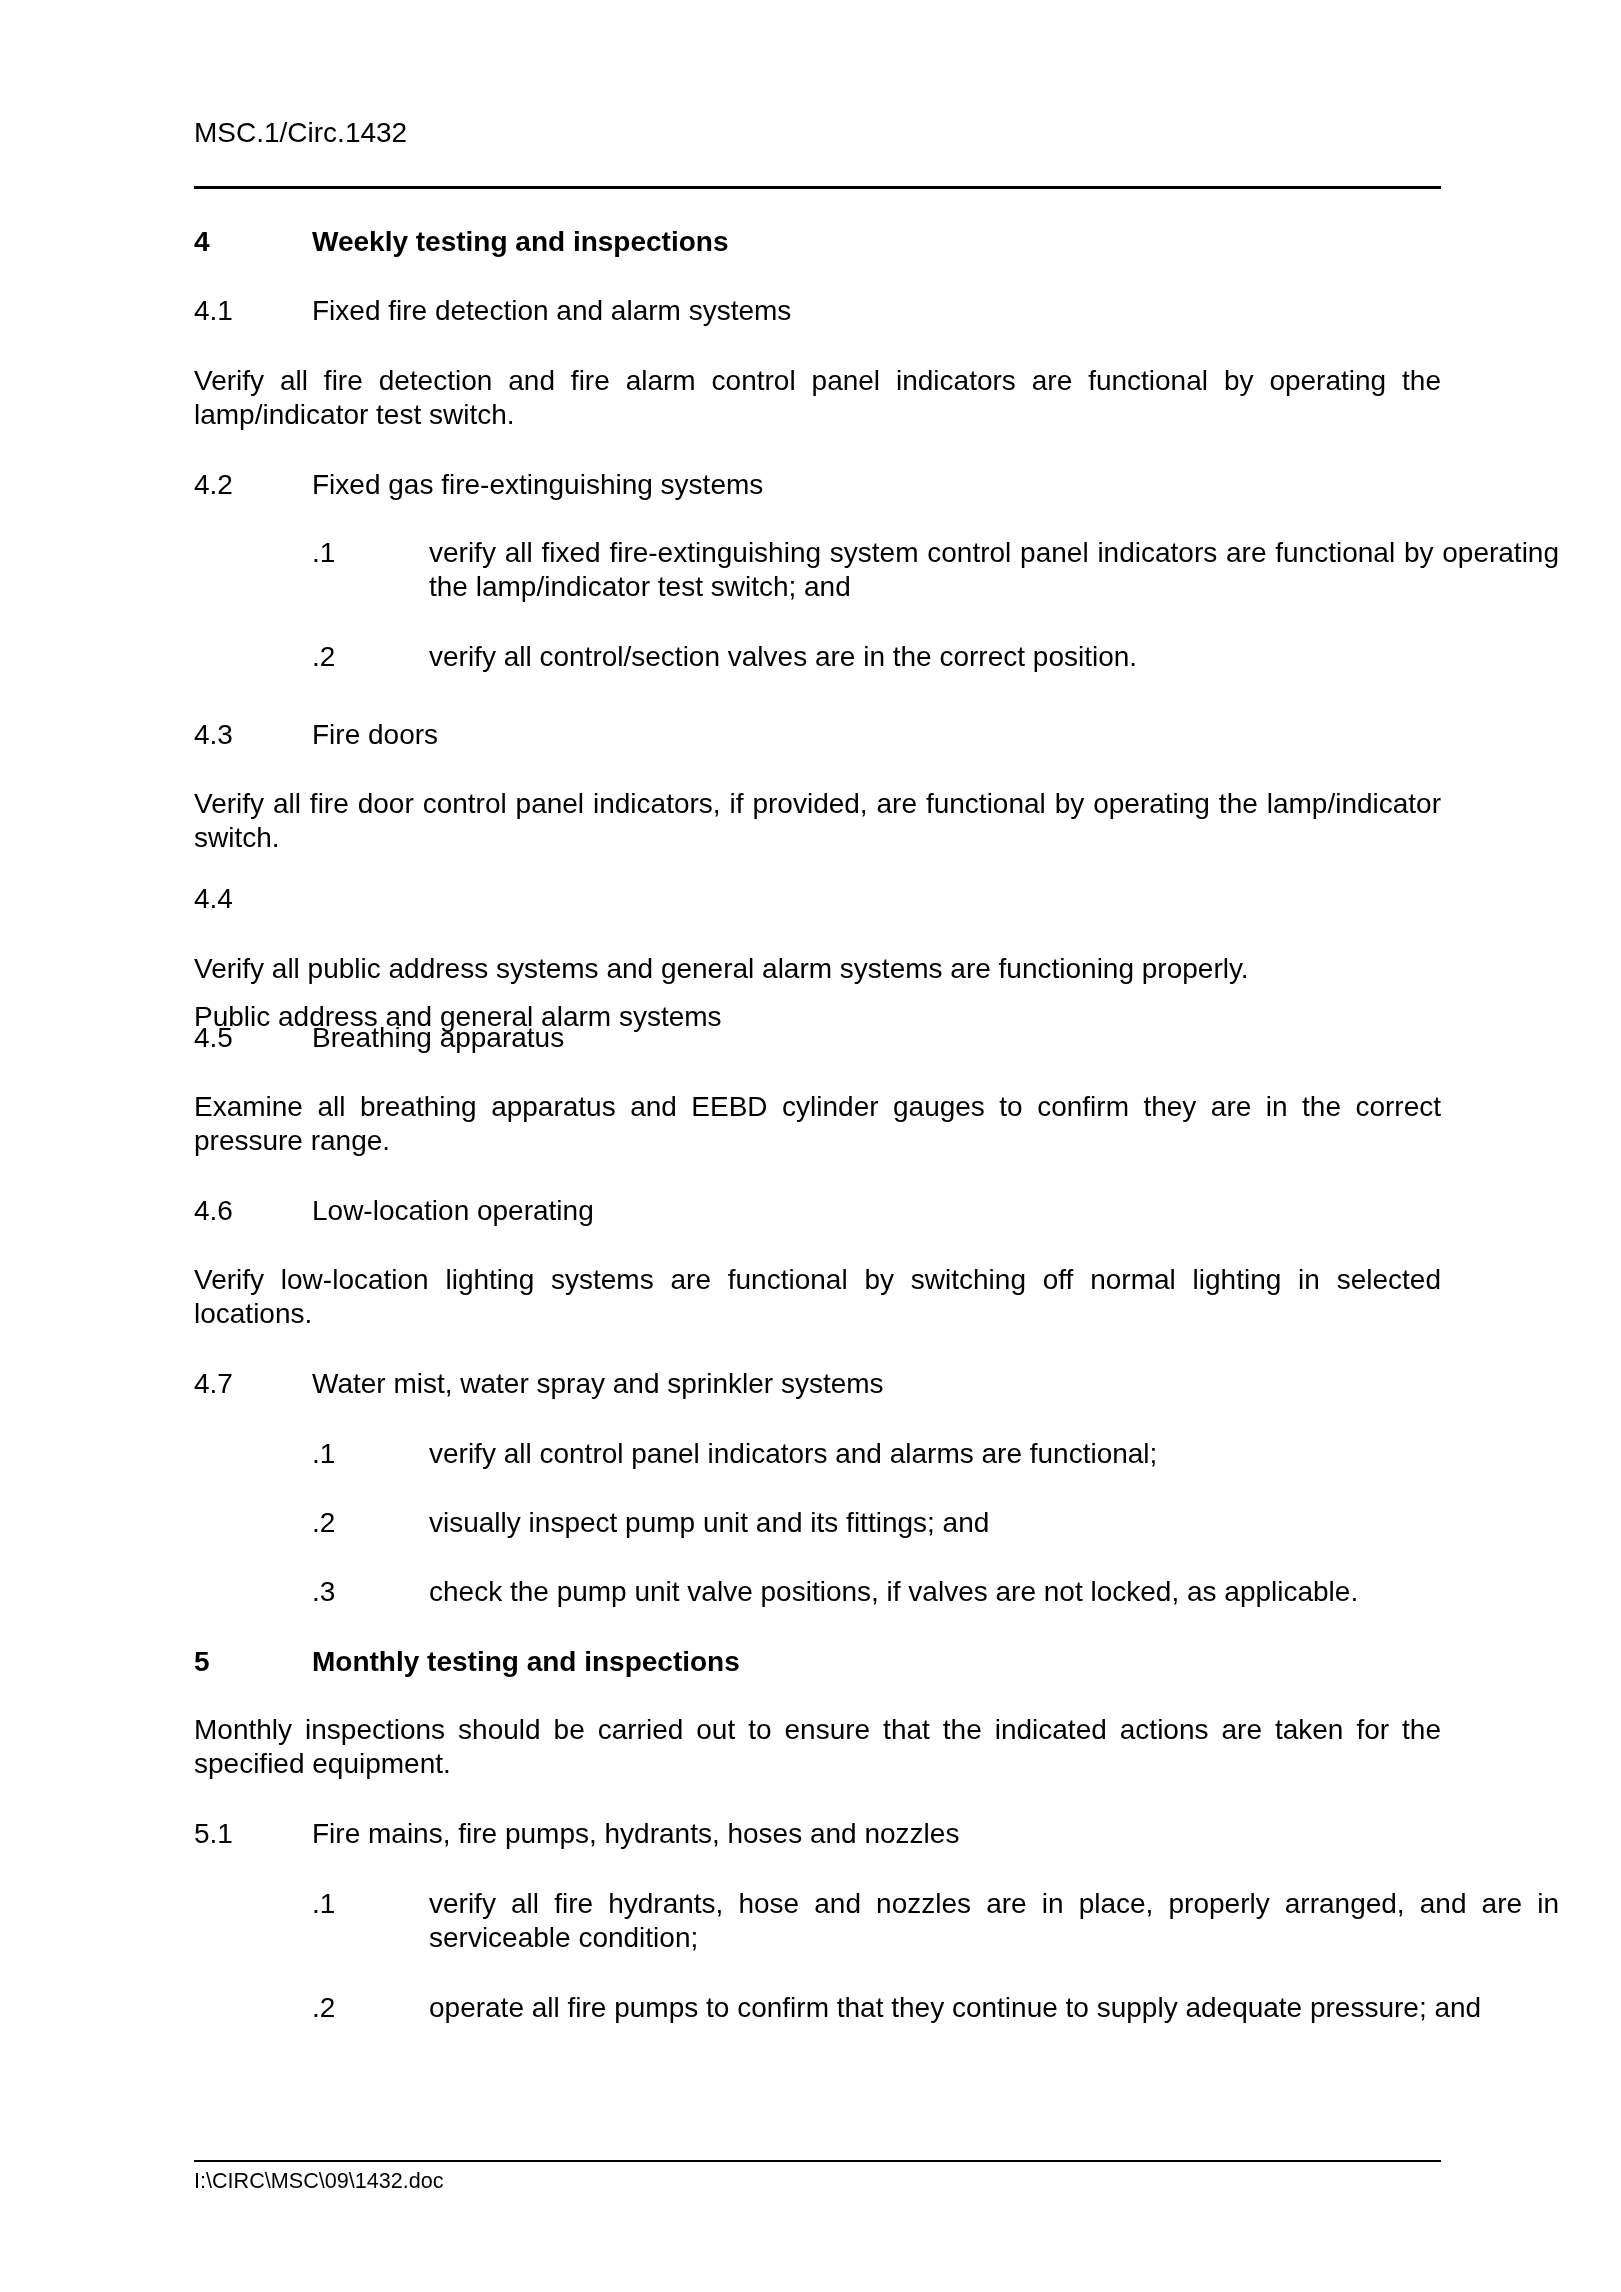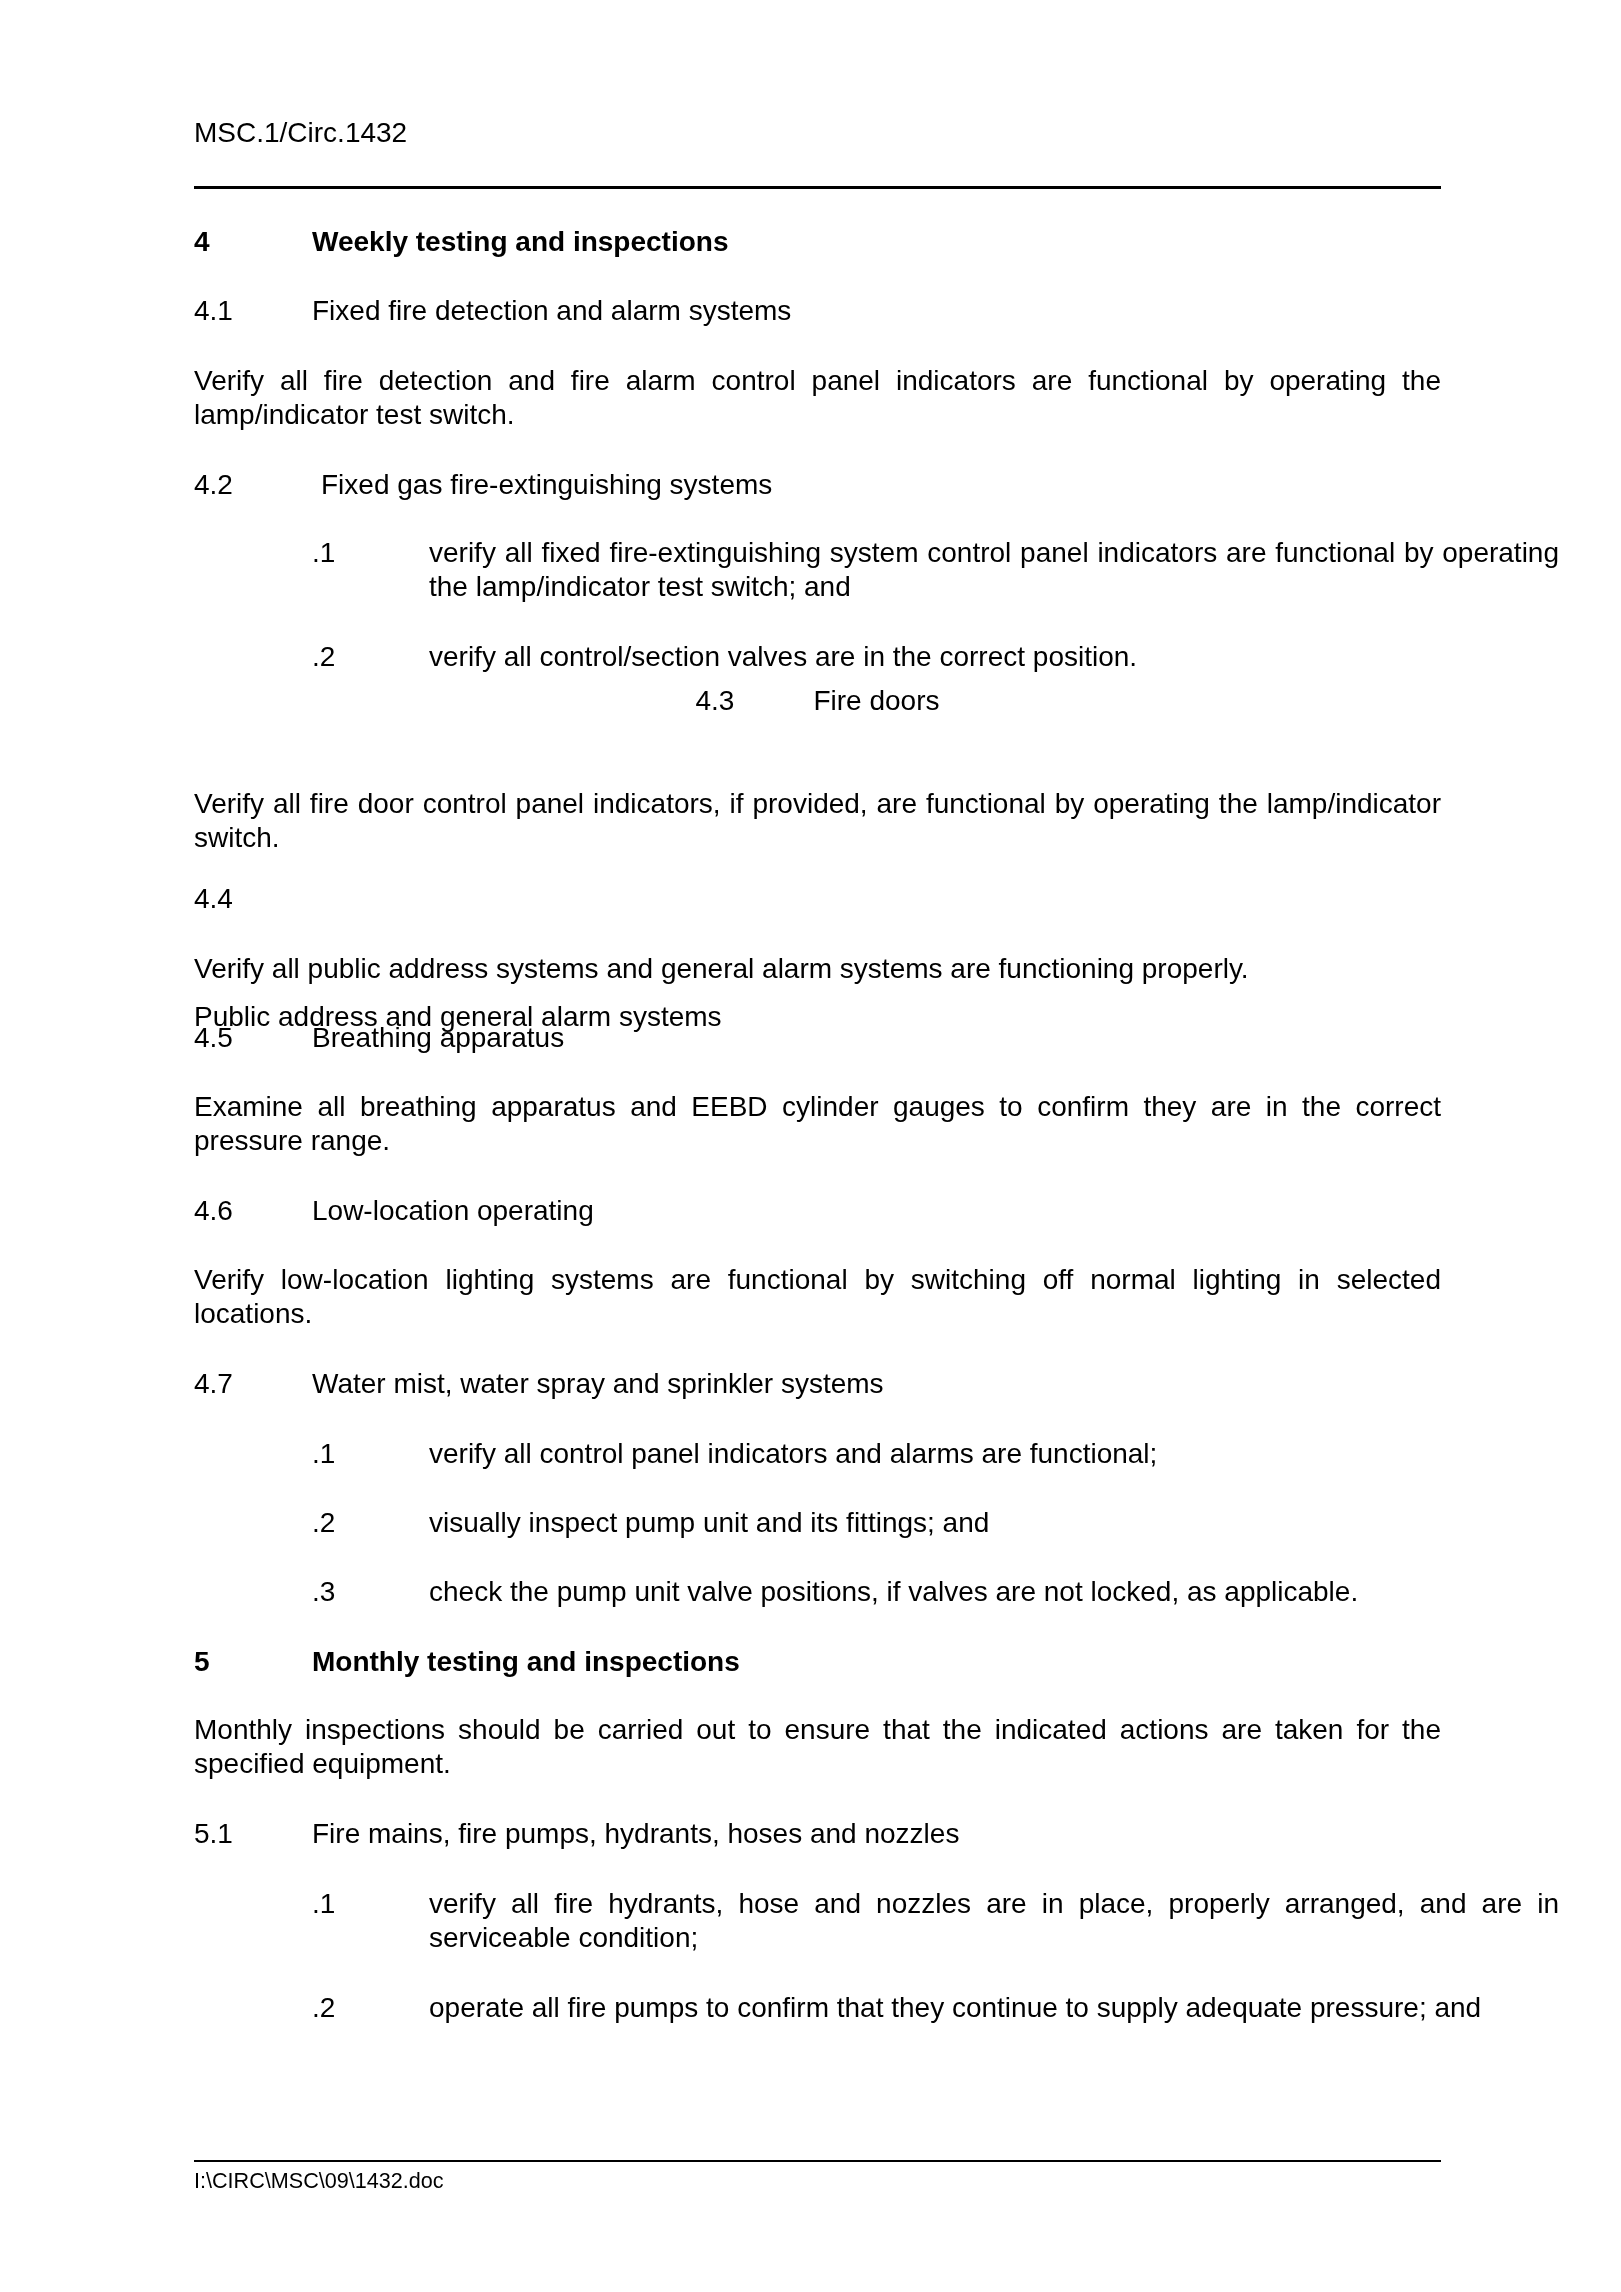--- a/index.html
+++ b/index.html
@@ -37,34 +37,34 @@
     <span class="num">4</span>
     <span>Weekly testing and inspections</span>
   </div>
 
   <div class="block heading" style="top:294px;align-items:flex-end;">
     <span class="num">4.1</span>
     <span>Fixed fire detection and alarm systems</span>
   </div>
   <div class="block para" style="top:364px;">Verify all fire detection and fire alarm control panel indicators are functional by operating the lamp/indicator test switch.</div>
 
-  <div class="block heading" style="top:468px;gap:9px;">
+  <div class="block heading" style="top:468px;">
     <span class="num">4.2</span>
     <span>Fixed gas fire-extinguishing systems</span>
   </div>
   <div class="block item" style="top:536px;">
     <span class="lbl">.1</span>
     <span class="txt">verify all fixed fire-extinguishing system control panel indicators are functional by operating the lamp/indicator test switch; and</span>
   </div>
   <div class="block item" style="top:640px;">
     <span class="lbl">.2</span>
     <span class="txt">verify all control/section valves are in the correct position.</span>
   </div>
 
-  <div class="block heading" style="top:684px;justify-content:center;">
+  <div class="block heading" style="top:718px;">
     <span class="num">4.3</span>
     <span>Fire doors</span>
   </div>
   <div class="block para" style="top:779px;margin-top:8px;">Verify all fire door control panel indicators, if provided, are functional by operating the lamp/indicator switch.</div>
 
   <div class="block heading" style="top:882px;flex-direction:column;">
     <span class="num">4.4</span>
     <span>Public address and general alarm systems</span>
   </div>
   <div class="block para" style="top:952px;">Verify all public address systems and general alarm systems are functioning properly.</div>

